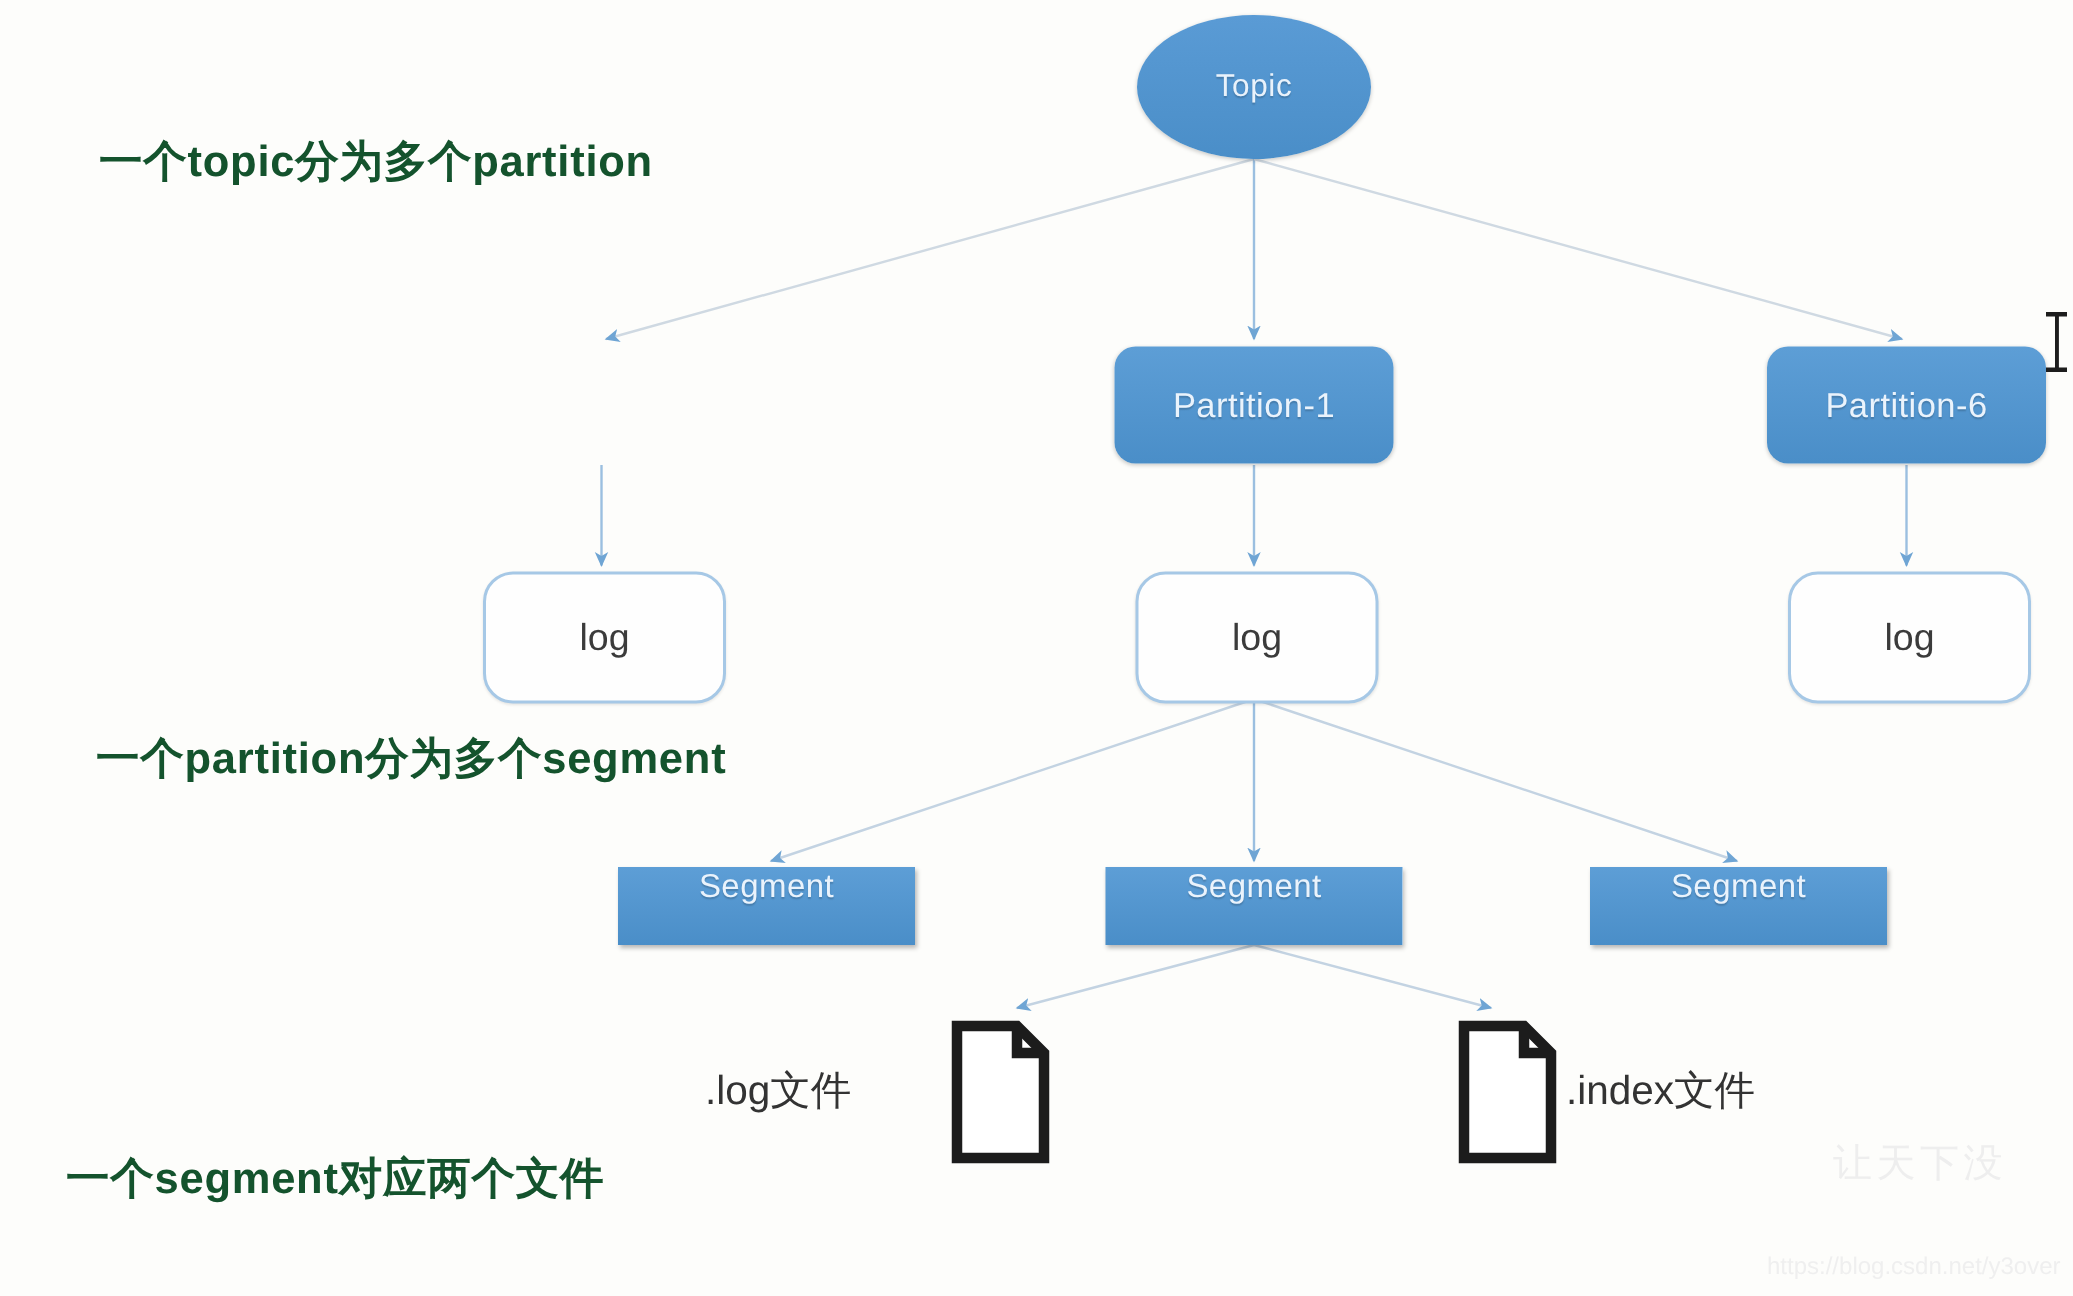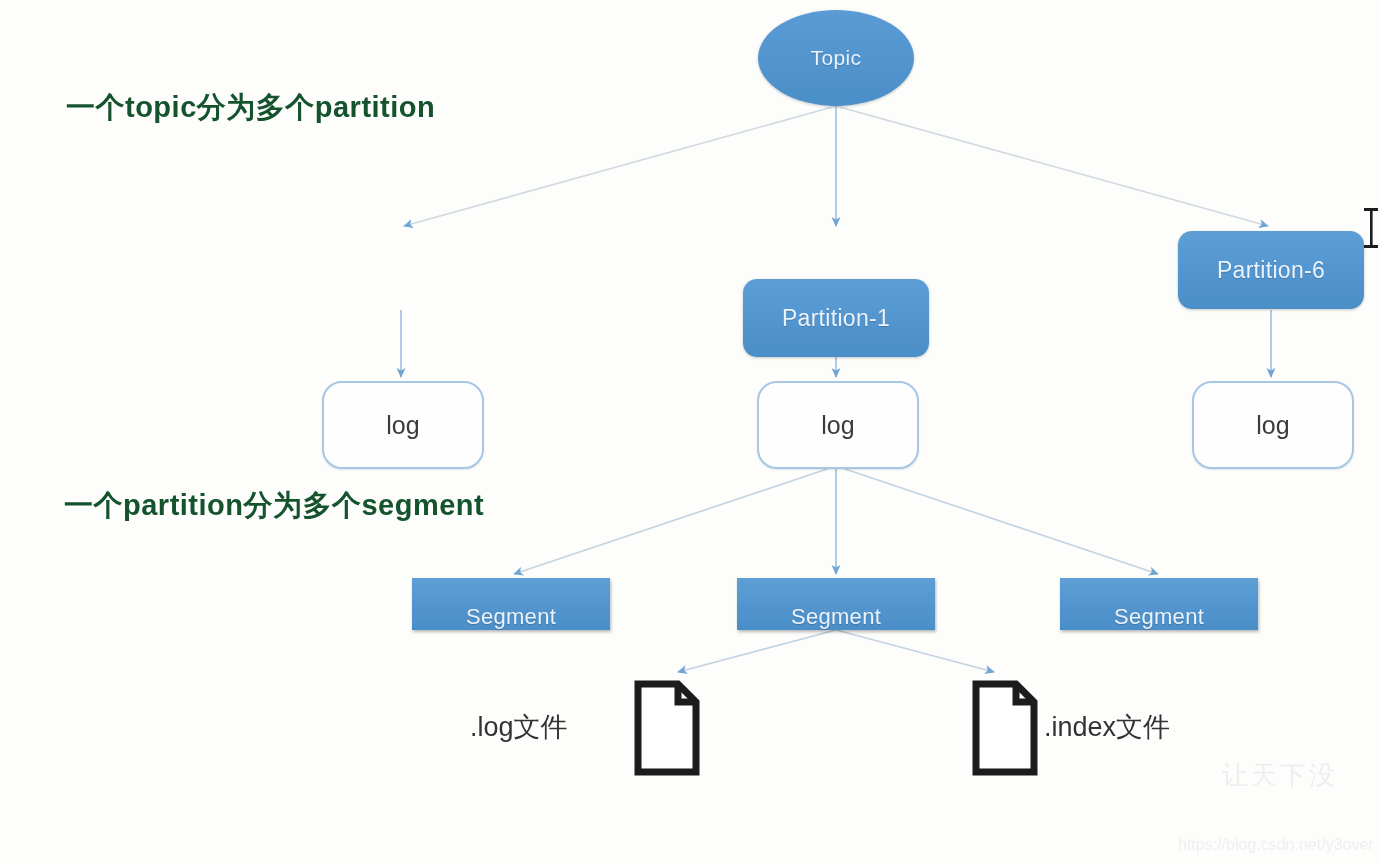--- a/index.html
+++ b/index.html
@@ -59,21 +59,21 @@
     align-items: center;
     justify-content: center;
   }
   .partition-label {
     color: #eaf3fc;
     font-size: 23px;
     letter-spacing: 0.3px;
     text-shadow: 0 1px 1px rgba(0,0,0,0.18);
   }
   #partition-0 { left: 308px; top: 231px; }
-  #partition-1 { left: 743px; top: 231px; margin-top: 48px; }
+  #partition-1 { left: 743px; top: 231px; }
   #partition-2 { left: 1178px; top: 231px; }
 
   
   .log-node {
     position: absolute;
     width: 158px;
     height: 84px;
     border-radius: 20px;
     background: #fefefe;
     border: 2px solid #a6c8e6;
@@ -91,21 +91,21 @@
   #log-2 { left: 1192px; top: 381px; }
 
   
   .segment-node {
     position: absolute;
     width: 198px;
     height: 52px;
     background: linear-gradient(180deg, #5d9ed6 0%, #4a8ec8 100%);
     box-shadow: 1px 2px 3px rgba(0,0,0,0.28);
     display: flex;
-    align-items: flex-end;
+    align-items: flex-start;
     justify-content: center;
   }
   .segment-label {
     color: #eaf3fc;
     font-size: 22px;
     letter-spacing: 0.3px;
     text-shadow: 0 1px 1px rgba(0,0,0,0.18);
   }
   #segment-0 { left: 412px; top: 578px; }
   #segment-1 { left: 737px; top: 578px; }
@@ -236,20 +236,21 @@
   <span class="file-caption" id="file-log-caption">.log文件</span>
 
   <svg class="file-icon" id="file-index-icon" viewBox="0 0 66 96" xmlns="http://www.w3.org/2000/svg">
     <path d="M4 4 H44 L62 22 V92 H4 Z" fill="#ffffff" stroke="#1c1c1c" stroke-width="7" stroke-linejoin="miter"></path>
     <path d="M44 4 V22 H62" fill="none" stroke="#1c1c1c" stroke-width="7"></path>
   </svg>
   <span class="file-caption" id="file-index-caption">.index文件</span>
 
   <span class="annotation" id="annotation-0">一个topic分为多个partition</span>
   <span class="annotation" id="annotation-1">一个partition分为多个segment</span>
+  <span class="annotation" id="annotation-2">一个segment对应两个文件</span>
 
   <span class="watermark-cn">让天下没</span>
   <span class="watermark-url">https://blog.csdn.net/y3over</span>
 
   <svg id="text-cursor" viewBox="0 0 18 44" xmlns="http://www.w3.org/2000/svg">
     <rect x="8" y="2" width="2.6" height="40" fill="#1d1d1d"></rect>
     <rect x="2" y="2" width="14" height="3" fill="#1d1d1d"></rect>
     <rect x="2" y="39" width="14" height="3" fill="#1d1d1d"></rect>
   </svg>
 

